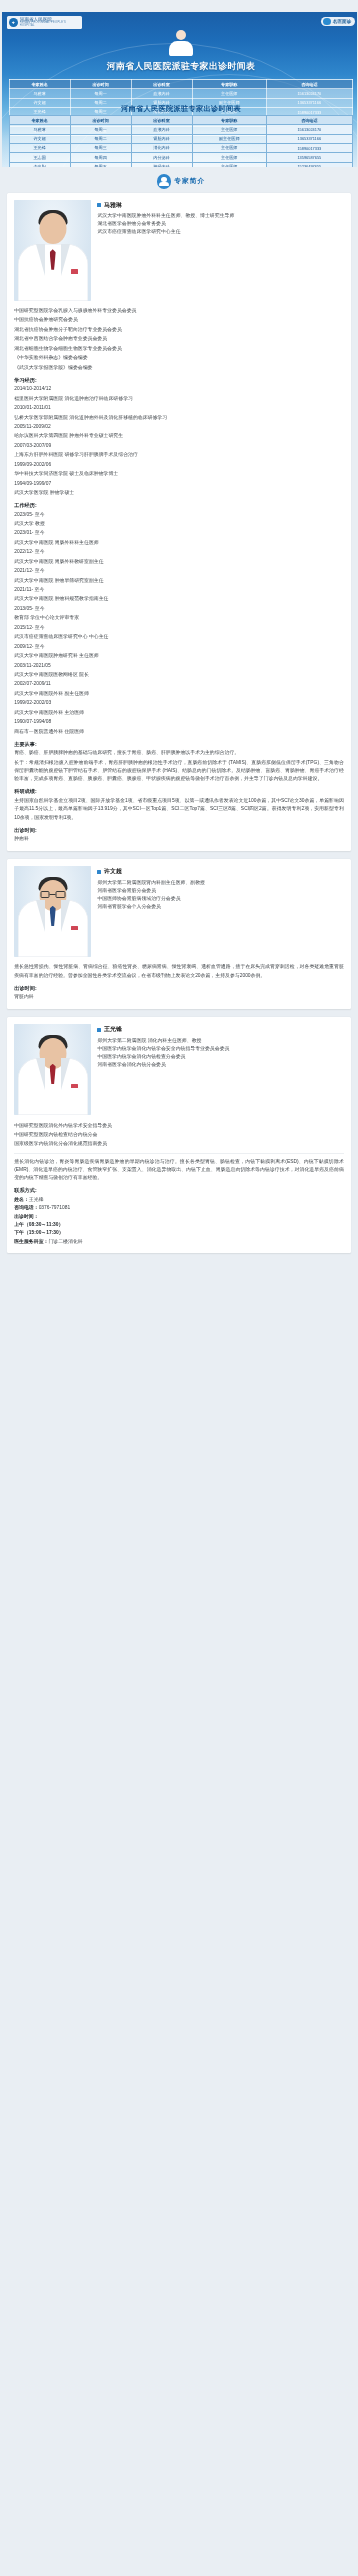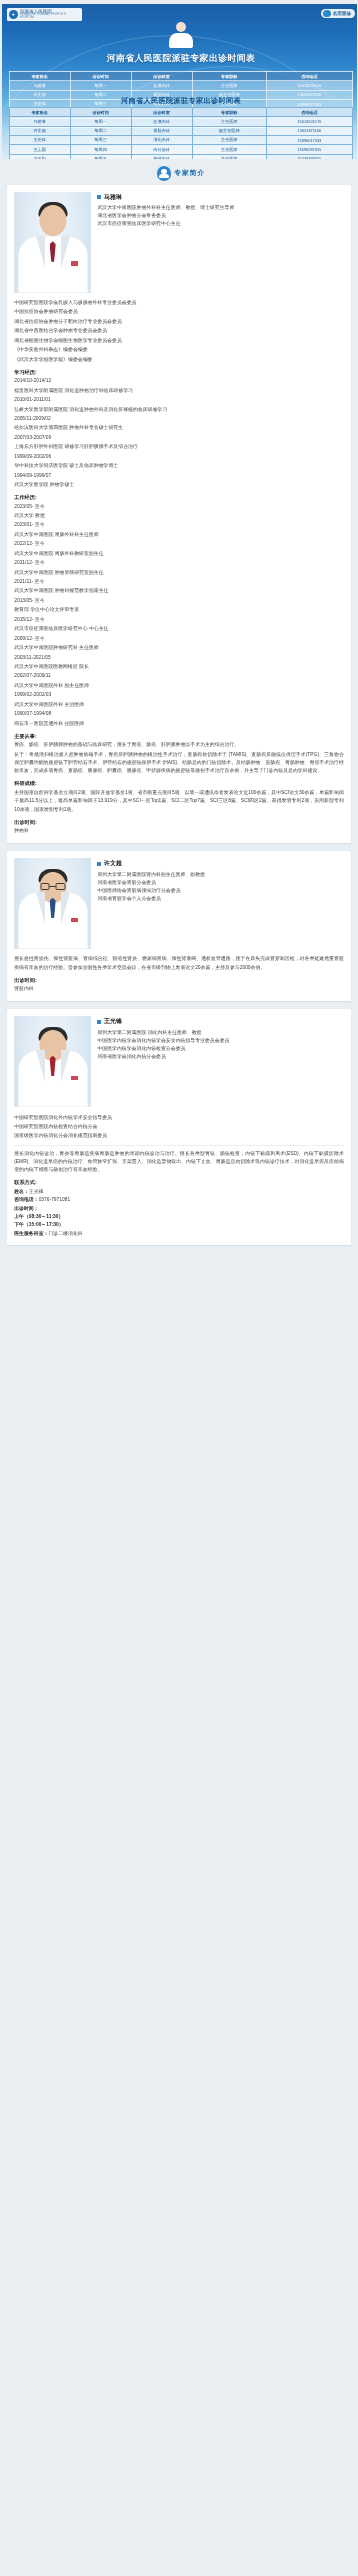--- a/index.html
+++ b/index.html
@@ -4,21 +4,21 @@
 <title>河南省人民医院</title>
 <style>
   * { box-sizing: border-box; }
   html, body {
     margin: 0; padding: 0;
     background: #e9eef3;
     font-family: "Liberation Sans", "DejaVu Sans", sans-serif;
   }
   #page {
     width: 355px;
-    margin: 4px auto;
+    margin: 12px auto;
     background: #e9eef3;
     position: relative;
     overflow: hidden;
   }
 
   
   .banner {
     position: relative;
     width: 359px;
     height: 155px;

